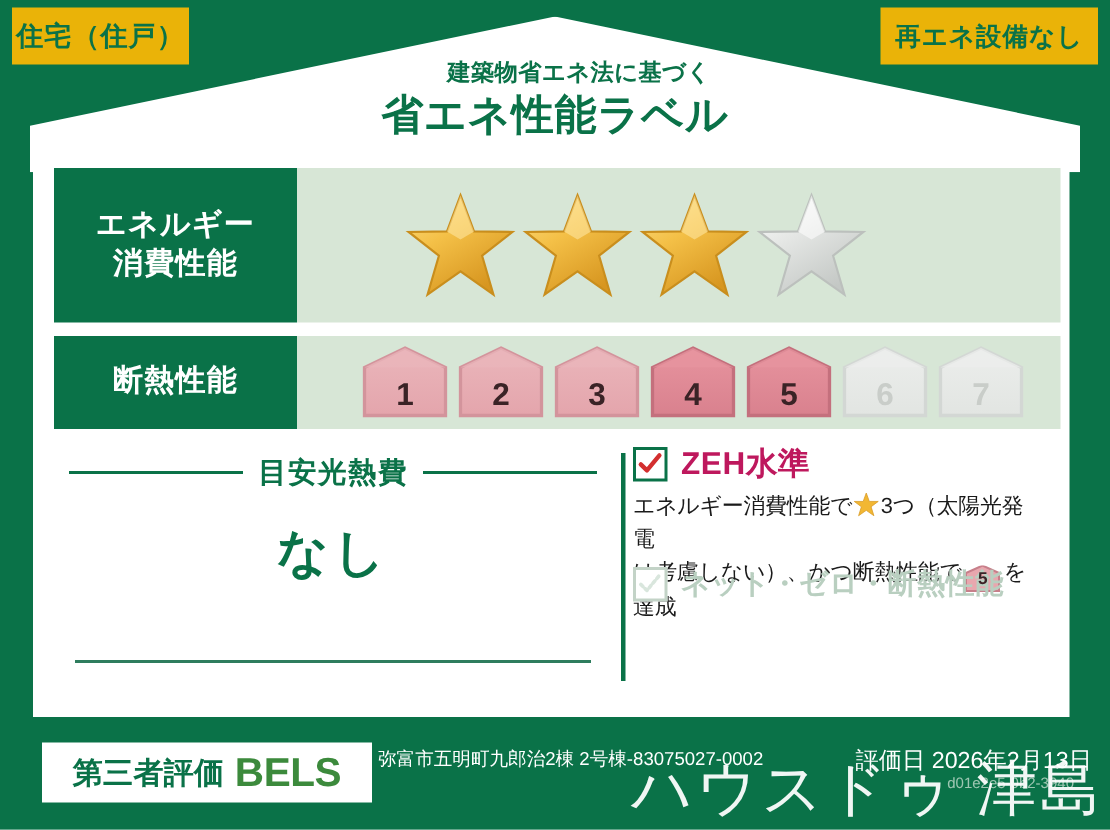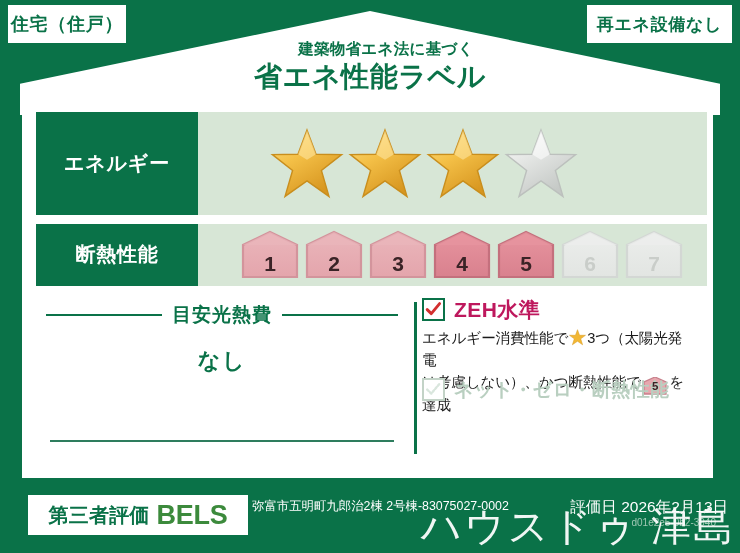--- a/index.html
+++ b/index.html
@@ -17,21 +17,21 @@
     background:#0a7248;overflow:hidden;
   }
   .roof{
     position:absolute;left:50%;top:11px;transform:translateX(-50%);
     width:700px;height:104px;
     background:#ffffff;
     clip-path:polygon(50% 0%, 100% 70%, 100% 100%, 0% 100%, 0% 70%);
   }
   .badge{
     position:absolute;top:5px;
-    background:#ffffff;
+    background:#eab308;
     color:#0a7248;
     font-weight:bold;
     letter-spacing:.04em;
     display:flex;align-items:center;justify-content:center;
     box-sizing:border-box;
   }
   .badge-left{left:8px;width:118px;height:38px;font-size:18px;}
   .badge-right{right:8px;width:145px;height:38px;font-size:17px;}
 
   .roof-title-wrap{
@@ -89,21 +89,21 @@
 
   .cost-head{
     position:absolute;left:10px;right:10px;top:6px;
     display:flex;align-items:center;gap:10px;
     color:#0a7248;
   }
   .cost-head .line{flex:1;height:2px;background:#0a7248;}
   .cost-head .txt{font-size:19px;font-weight:bold;letter-spacing:.05em;white-space:nowrap;}
   .cost-value{
     position:absolute;left:0;right:0;top:50px;text-align:center;
-    color:#0a7248;font-size:22px;font-weight:bold;letter-spacing:.08em;
+    color:#0a7248;font-size:34px;font-weight:bold;letter-spacing:.08em;
   }
   .cost-rule{
     position:absolute;left:14px;right:14px;top:144px;height:2px;background:#2e7d5e;
   }
 
   
   .zeh-title-row{
     position:absolute;left:14px;top:2px;display:flex;align-items:center;gap:9px;
   }
   .chk{
@@ -174,20 +174,21 @@
     <div class="badge badge-right">
       <span>再エネ設備なし</span>
     </div>
   </div>
 
   <div class="panel">
 
     <div class="row" id="row-energy">
       <div class="row-label">
         <span>エネルギー</span>
+        <span>消費性能</span>
       </div>
       <div class="row-body">
         <div class="stars" id="stars">
             <svg class="star" viewBox="0 0 100 100">
               <defs>
                 <linearGradient id="sg0" x1="0" y1="0" x2="0.6" y2="1">
                   <stop offset="0%" stop-color="#fbe08a"></stop>
                   <stop offset="45%" stop-color="#f4c047"></stop>
                   <stop offset="100%" stop-color="#d79620"></stop>
                 </linearGradient>

